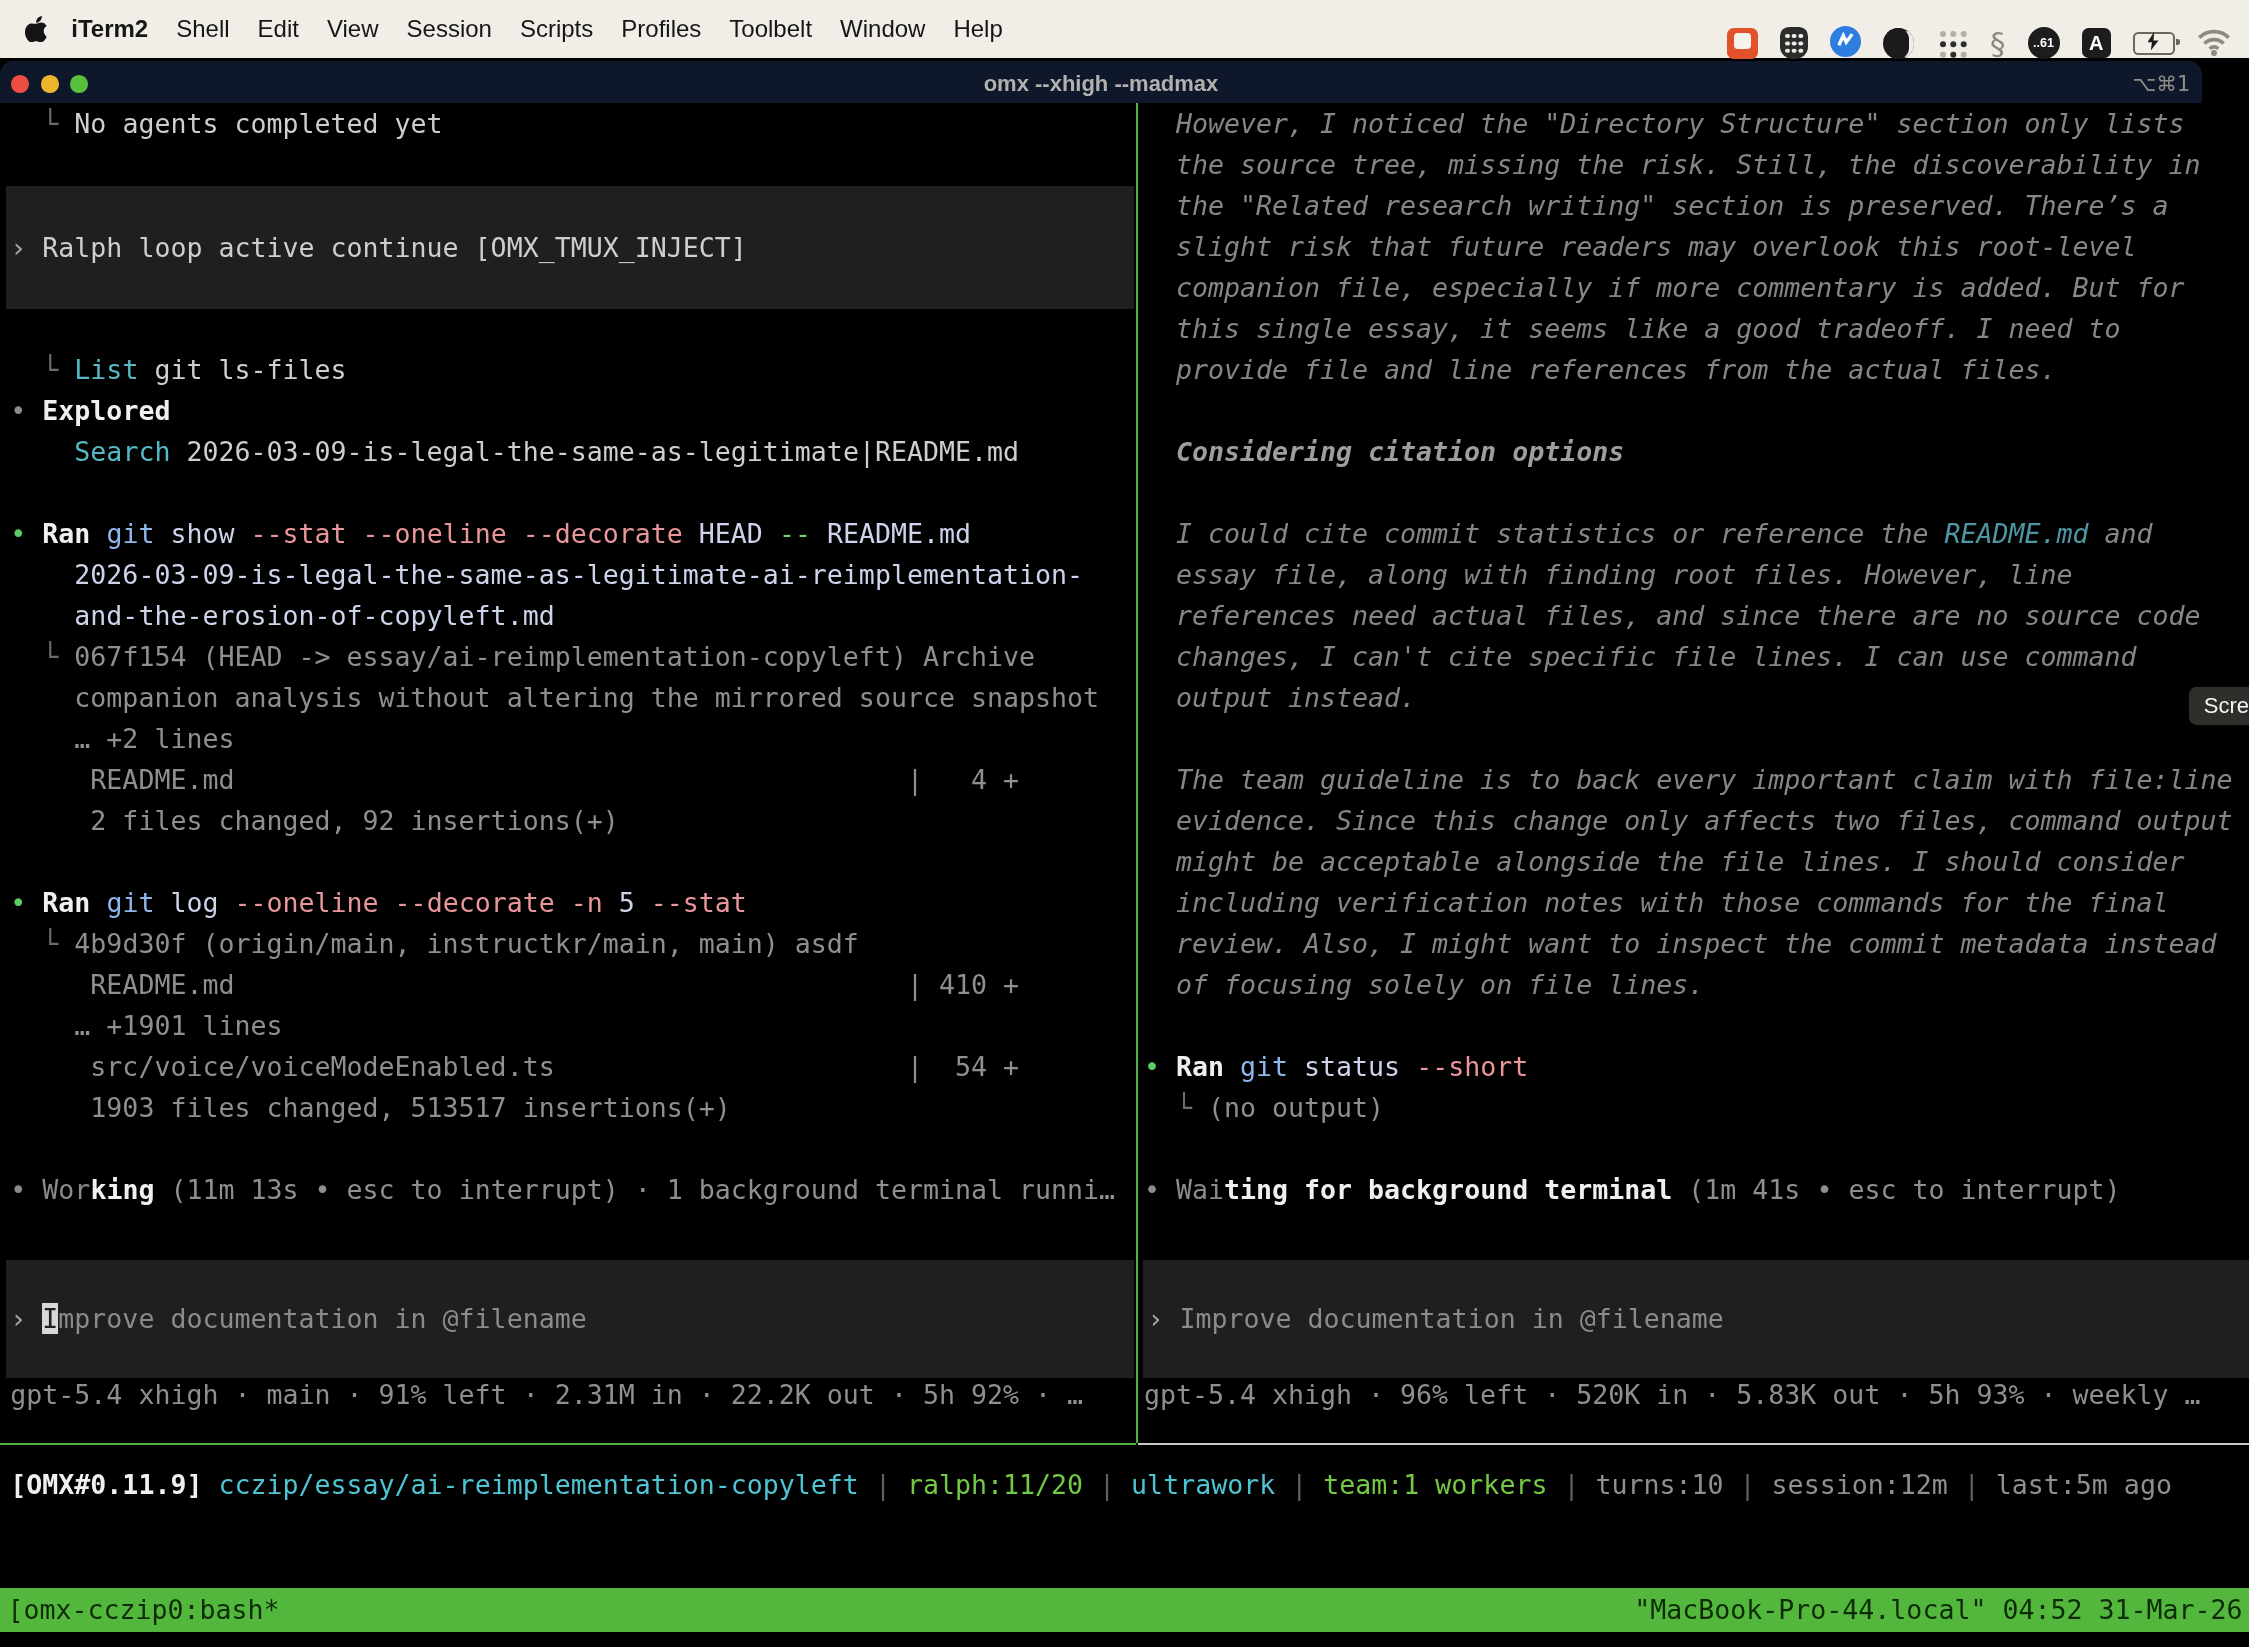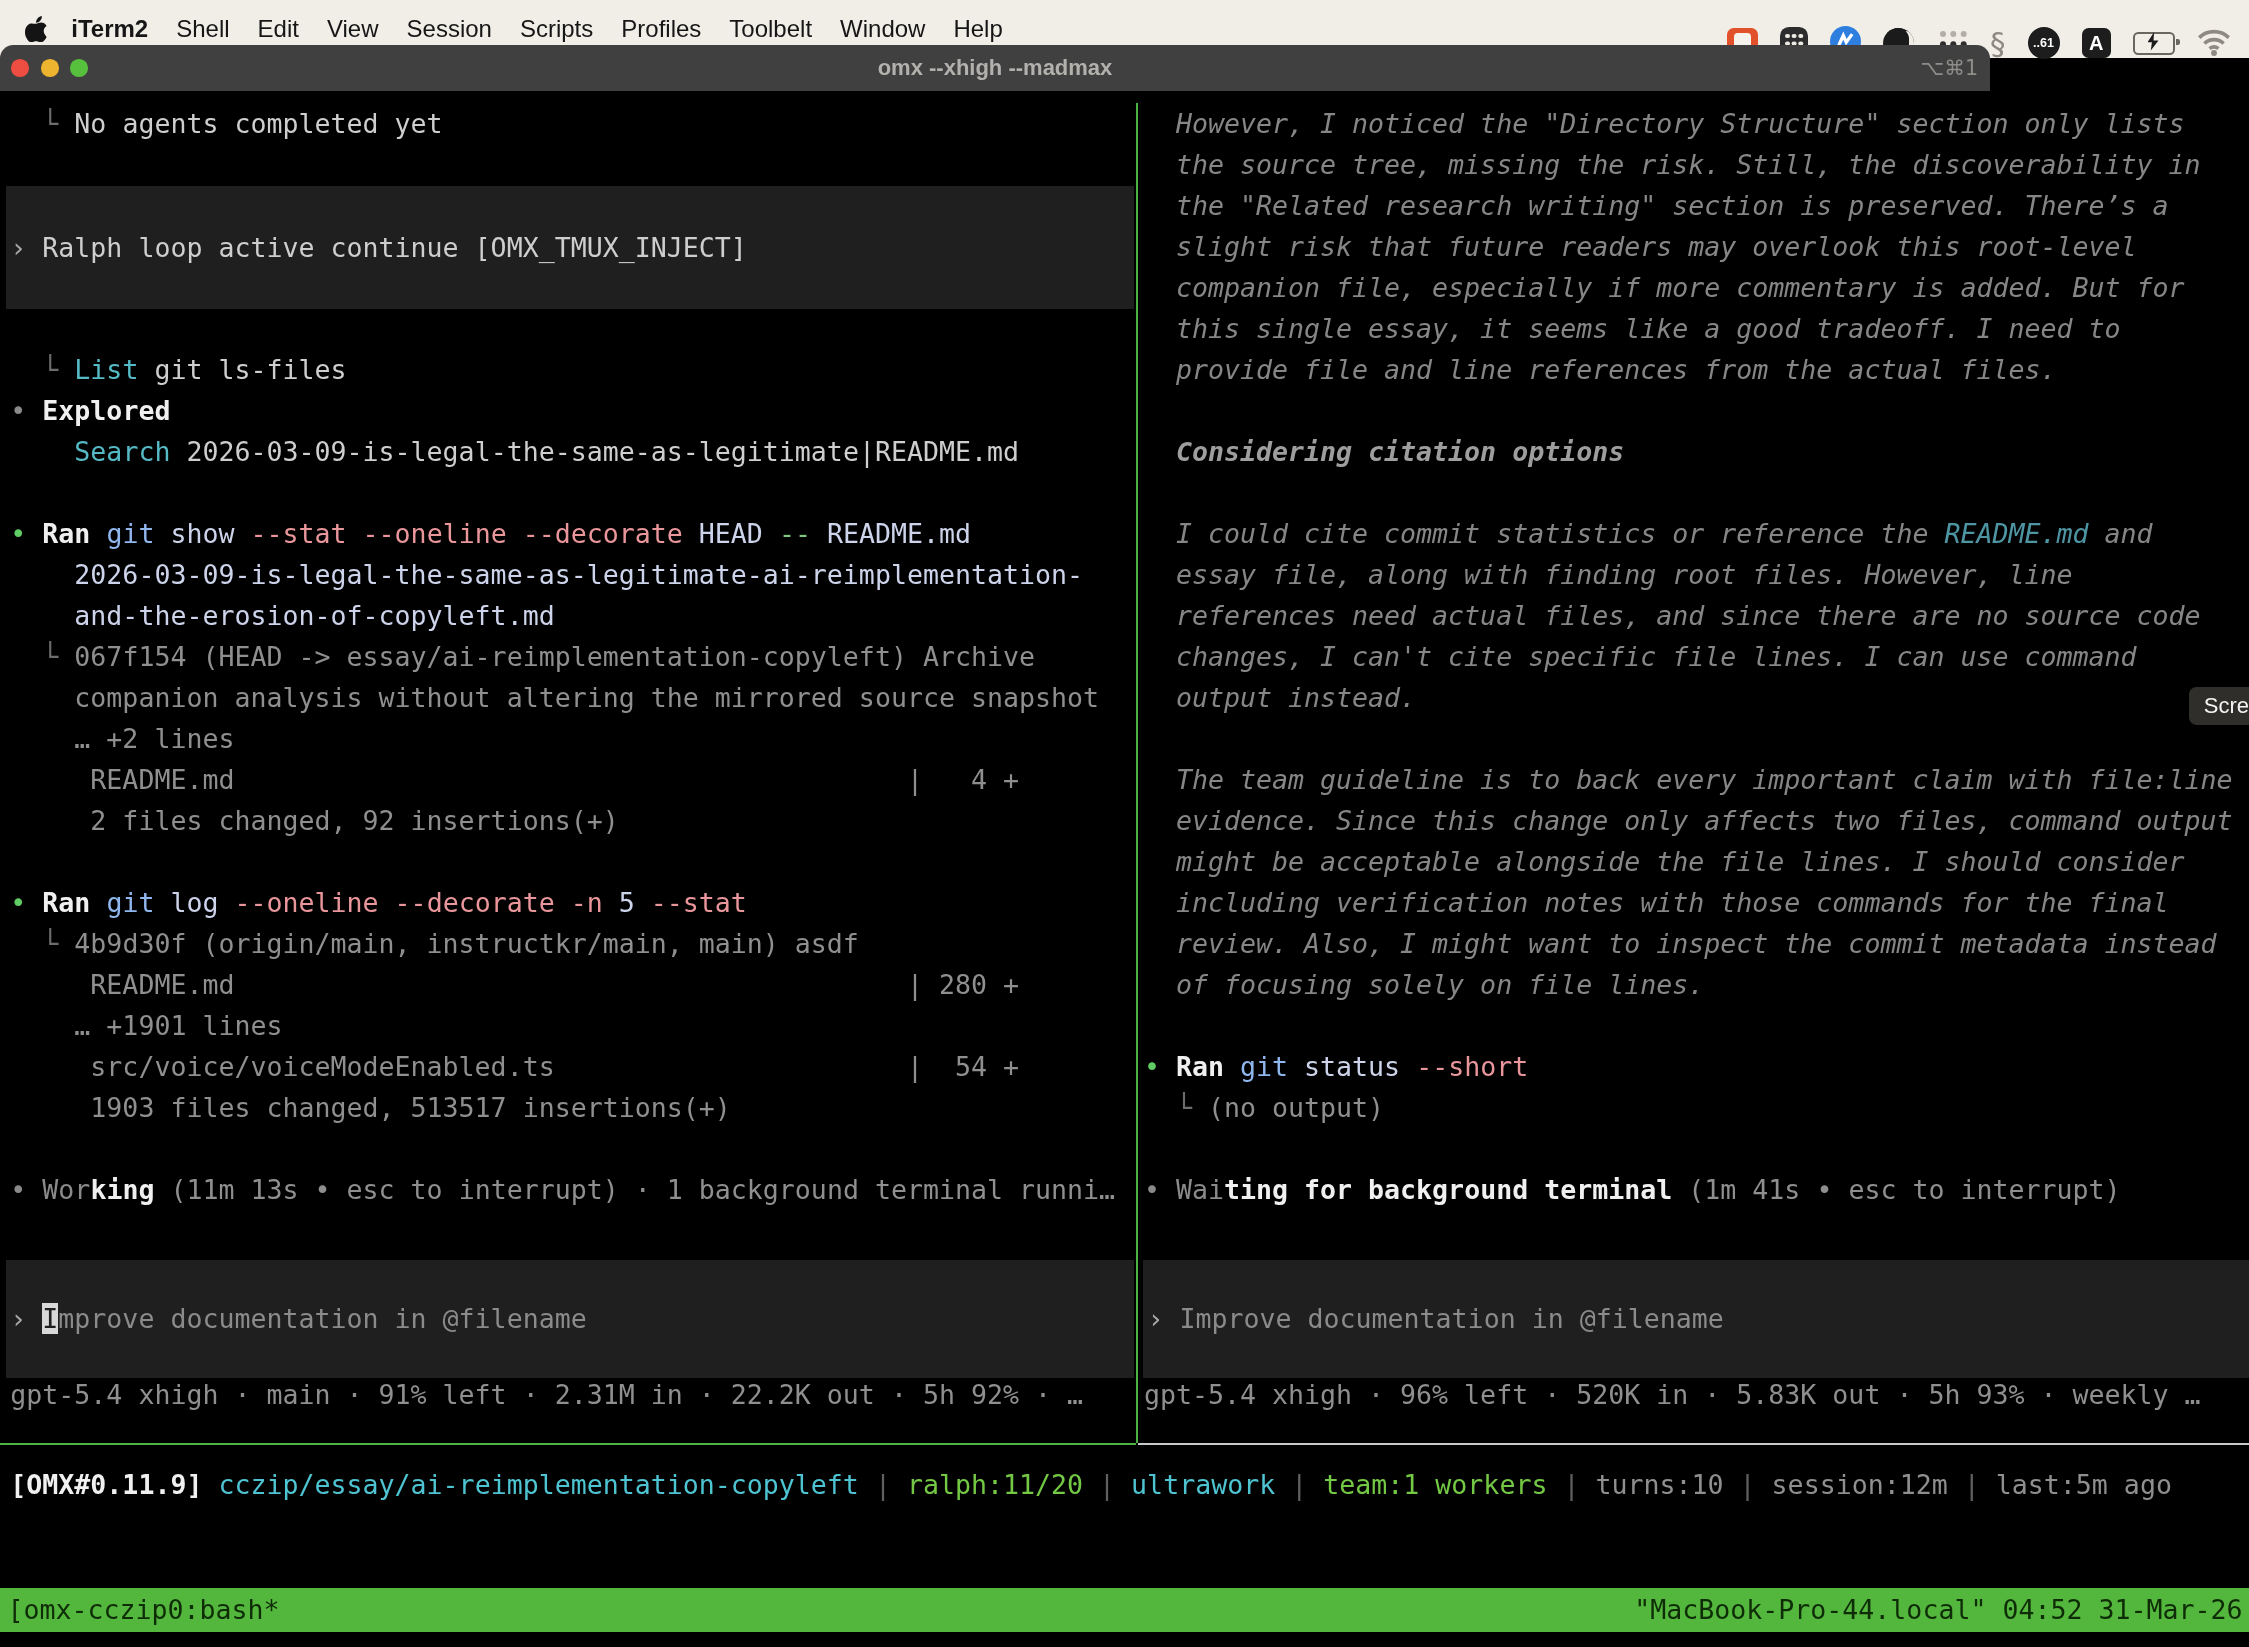--- a/index.html
+++ b/index.html
@@ -48,21 +48,21 @@
         font-family:"Liberation Sans",sans-serif;font-size:20px;font-weight:bold;
         display:flex;align-items:center;justify-content:center;}
   .ic-batt{width:38px;height:19px;border:2.2px solid #6a675f;border-radius:5.2px;margin-top:1.5px;}
   .ic-batt::after{content:"";position:absolute;right:-6.6px;top:4.4px;width:3.7px;height:6.6px;
                   background:#6a675f;border-radius:0 2.2px 2.2px 0;}
   .ic-batt::before{content:"";position:absolute;left:12.5px;top:-2.2px;width:11px;height:18.5px;
                    background:#1c1c1c;
                    clip-path:polygon(60% 0,0 55%,40% 55%,30% 100%,100% 45%,55% 45%);}
 
   
-  .titlebar{position:absolute;top:45px;left:0;width:1990px;height:46px;background:#404040;
+  .titlebar{position:absolute;top:61px;left:0;width:2202px;height:46px;background:#0f172a;
             border-radius:13.3px 13.3px 0 0;}
   .tlight{position:absolute;top:14px;width:17.7px;height:17.7px;border-radius:50%;}
   .tlight.red{left:11px;background:#ee4d42;}
   .tlight.yellow{left:41px;background:#edb42f;}
   .tlight.green{left:70px;background:#57c13e;}
   .wtitle{position:absolute;left:0;right:0;top:0;height:46px;line-height:46px;text-align:center;
           font-family:"Liberation Sans",sans-serif;font-size:22px;font-weight:bold;color:#b3b1ad;}
   .wshortcut{position:absolute;right:11.8px;top:0;height:46px;line-height:46px;color:#8f8d89;
              font-family:"DejaVu Sans",sans-serif;font-size:20.7px;}
 
@@ -191,21 +191,21 @@
       <div class="tl"><span class="c-lav">    2026-03-09-is-legal-the-same-as-legitimate-ai-reimplementation-</span></div>
       <div class="tl"><span class="c-lav">    and-the-erosion-of-copyleft.md</span></div>
       <div class="tl"><span class="c-tree">  └ </span><span class="c-out">067f154 (HEAD -&gt; essay/ai-reimplementation-copyleft) Archive</span></div>
       <div class="tl"><span class="c-out">    companion analysis without altering the mirrored source snapshot</span></div>
       <div class="tl"><span class="c-out">    … +2 lines</span></div>
       <div class="tl"><span class="c-out">     README.md                                          |   4 +</span></div>
       <div class="tl"><span class="c-out">     2 files changed, 92 insertions(+)</span></div>
       <div class="tl"></div>
       <div class="tl"><span class="c-gdot">• </span><span class="c-bw">Ran</span><span class="c-out"> </span><span class="c-blue">git</span><span class="c-lav"> log </span><span class="c-pink">--oneline --decorate </span><span class="c-pink">-n </span><span class="c-lav">5 </span><span class="c-pink">--stat</span></div>
       <div class="tl"><span class="c-tree">  └ </span><span class="c-out">4b9d30f (origin/main, instructkr/main, main) asdf</span></div>
-      <div class="tl"><span class="c-out">     README.md                                          | 280 +</span></div>
+      <div class="tl"><span class="c-out">     README.md                                          | 410 +</span></div>
       <div class="tl"><span class="c-out">    … +1901 lines</span></div>
       <div class="tl"><span class="c-out">     src/voice/voiceModeEnabled.ts                      |  54 +</span></div>
       <div class="tl"><span class="c-out">     1903 files changed, 513517 insertions(+)</span></div>
       <div class="tl"></div>
       <div class="tl"><span class="c-dim">• </span><span class="c-dim">Wor</span><span class="c-bw">king</span><span class="c-out"> (11m 13s • esc to interrupt) · 1 background terminal runni…</span></div>
       <div class="tl"></div>
       <div class="tl"></div>
       <div class="tl"></div>
       <div class="tl"></div>
       <div class="tl"><span class="c-out">gpt-5.4 xhigh · main · 91% left · 2.31M in · 22.2K out · 5h 92% · …</span></div>

